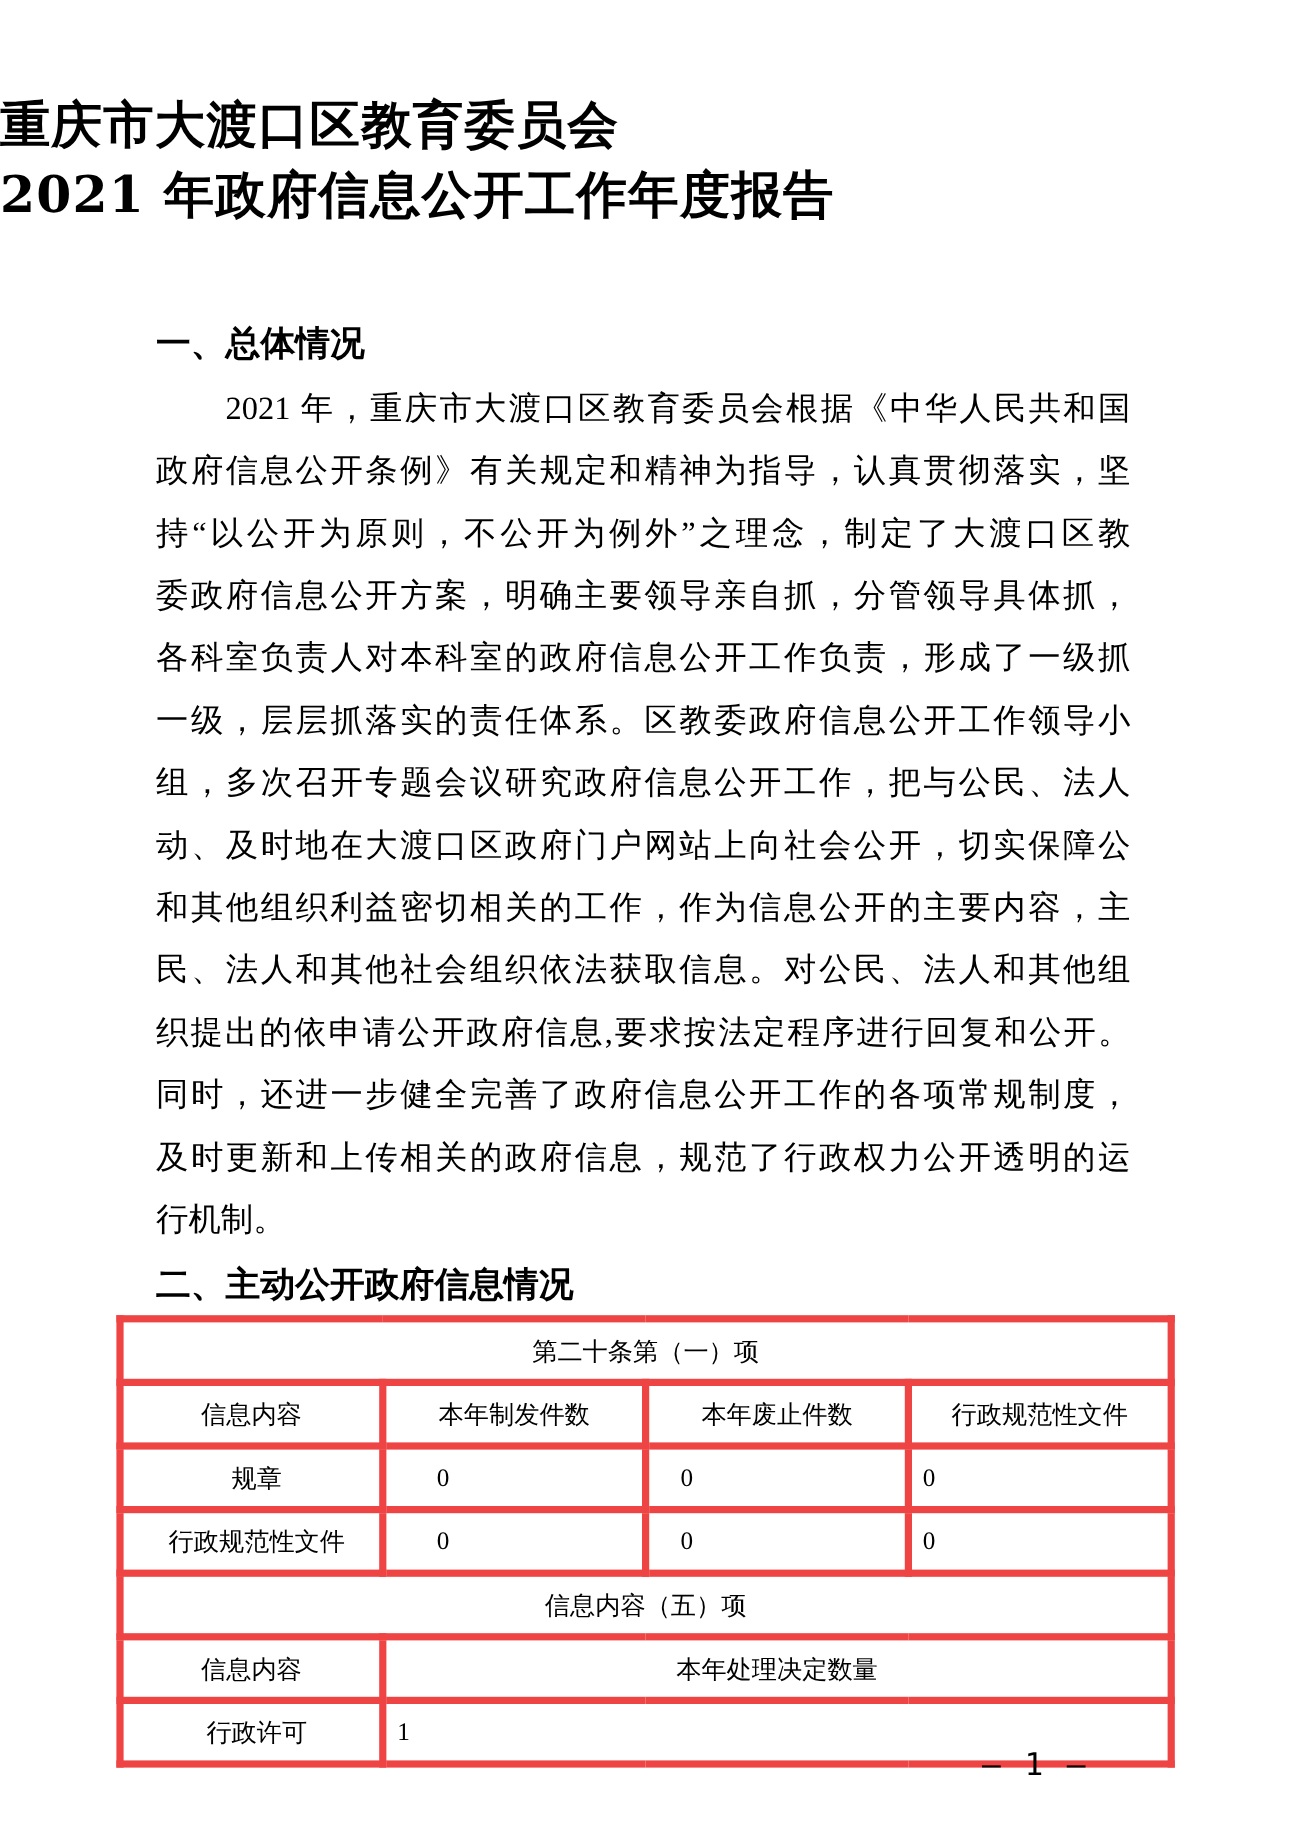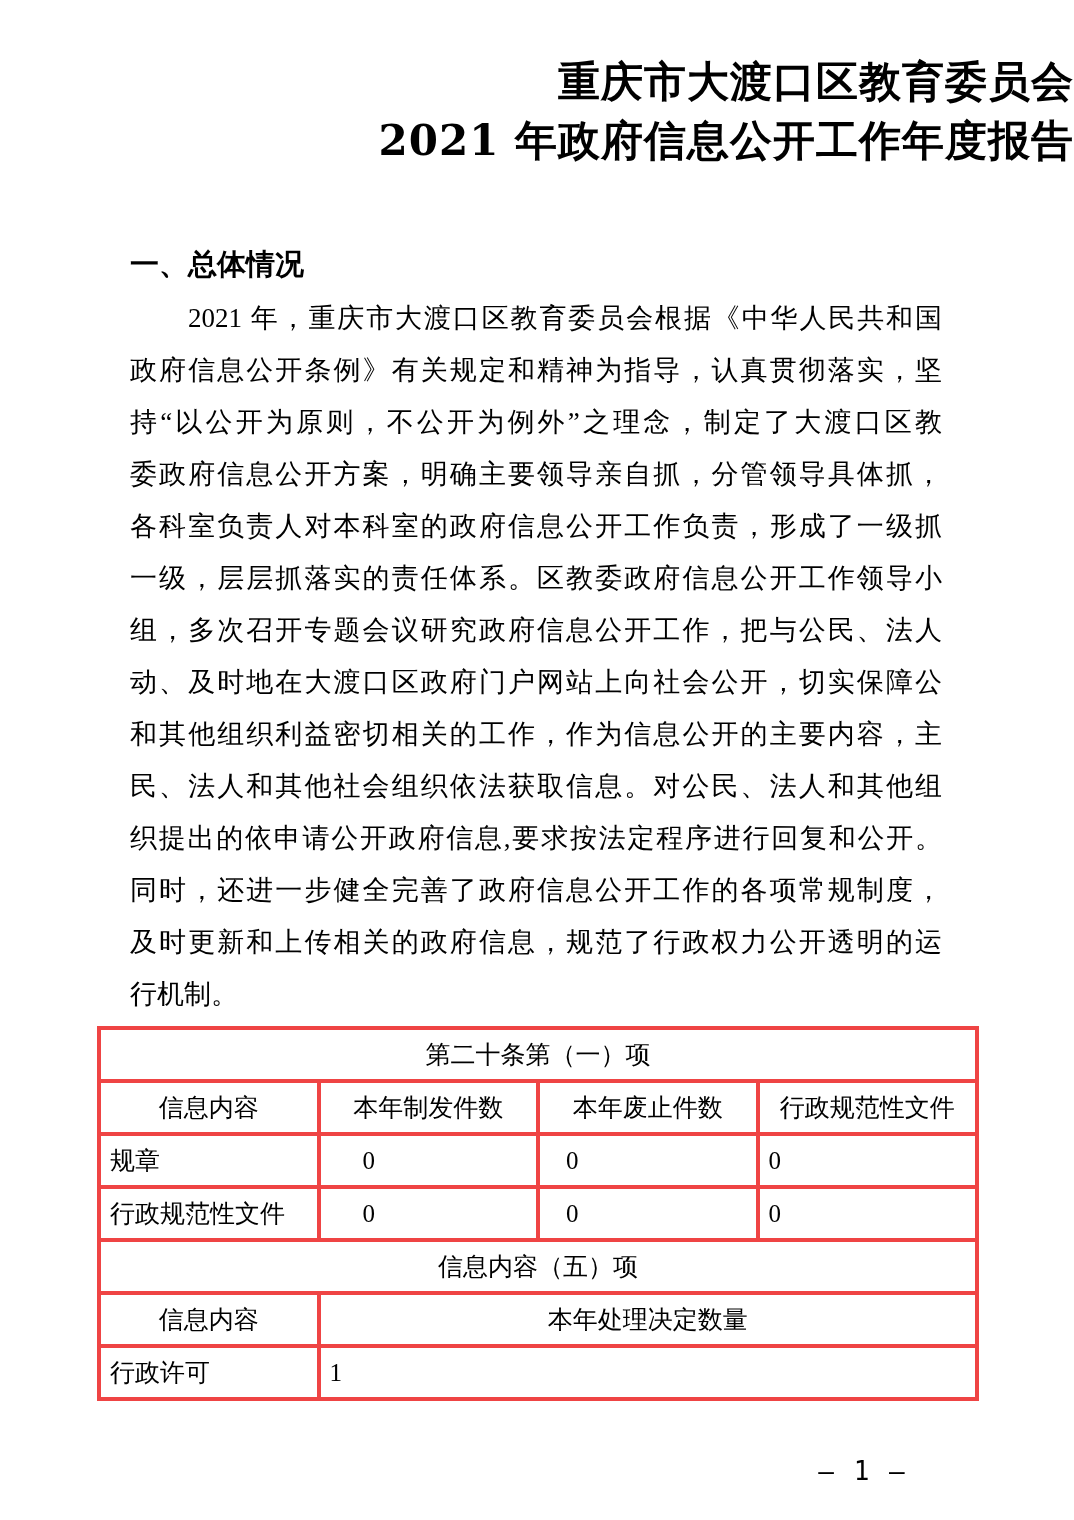--- a/index.html
+++ b/index.html
@@ -8,21 +8,21 @@
     width: 1074px;
     height: 1520px;
     position: relative;
     color: #000000;
     font-family: "Liberation Serif", "DejaVu Serif", serif;
     overflow: hidden;
   }
   .page { width: 1074px; height: 1520px; position: relative; }
 
   
-  .title-block { padding-top: 52px; text-align: right; }
+  .title-block { padding-top: 74px; text-align: left; }
   .doc-title {
     font-family: "DejaVu Serif", "Liberation Serif", serif;
     font-weight: bold;
     font-size: 42px;
     line-height: 59px;
     letter-spacing: 1px;
     white-space: nowrap;
   }
 
   
@@ -53,29 +53,29 @@
 
   
   table.info-table {
     border-collapse: collapse;
     table-layout: fixed;
     width: 882px;
     margin: 6px 0 0 97px;
     border: 3px solid #000;
   }
   table.info-table td {
-    border: 4px solid #ef4444;
+    border: 6px solid #ef4444;
     height: 53px;
-    font-size: 25px;
+    font-size: 21px;
     vertical-align: middle;
     overflow: hidden;
     white-space: nowrap;
   }
   td.center { text-align: center; }
-  td.lbl  { text-align: left; padding-left: 9px; }
+  td.lbl  { text-align: center; padding-left: 9px; }
   td.val-a { text-align: left; padding-left: 42px; }
   td.val-b { text-align: left; padding-left: 26px; }
   td.val-c { text-align: left; padding-left: 9px; }
 
   
   .page-number {
     position: absolute;
     top: 1456px;
     left: 790px;
     width: 145px;
@@ -108,20 +108,21 @@
     <div class="bline">组，多次召开专题会议研究政府信息公开工作，把与公民、法人</div>
     <div class="bline">动、及时地在大渡口区政府门户网站上向社会公开，切实保障公</div>
     <div class="bline">和其他组织利益密切相关的工作，作为信息公开的主要内容，主</div>
     <div class="bline">民、法人和其他社会组织依法获取信息。对公民、法人和其他组</div>
     <div class="bline">织提出的依申请公开政府信息,要求按法定程序进行回复和公开。</div>
     <div class="bline">同时，还进一步健全完善了政府信息公开工作的各项常规制度，</div>
     <div class="bline">及时更新和上传相关的政府信息，规范了行政权力公开透明的运</div>
     <div class="bline last">行机制。</div>
   </div>
 
+  <div class="sec-heading second">二、主动公开政府信息情况</div>
 
   <table class="info-table">
     <tbody>
       <tr>
         <td class="center" colspan="4">第二十条第（一）项</td>
       </tr>
       <tr>
         <td class="center">信息内容</td>
         <td class="center">本年制发件数</td>
         <td class="center">本年废止件数</td>

